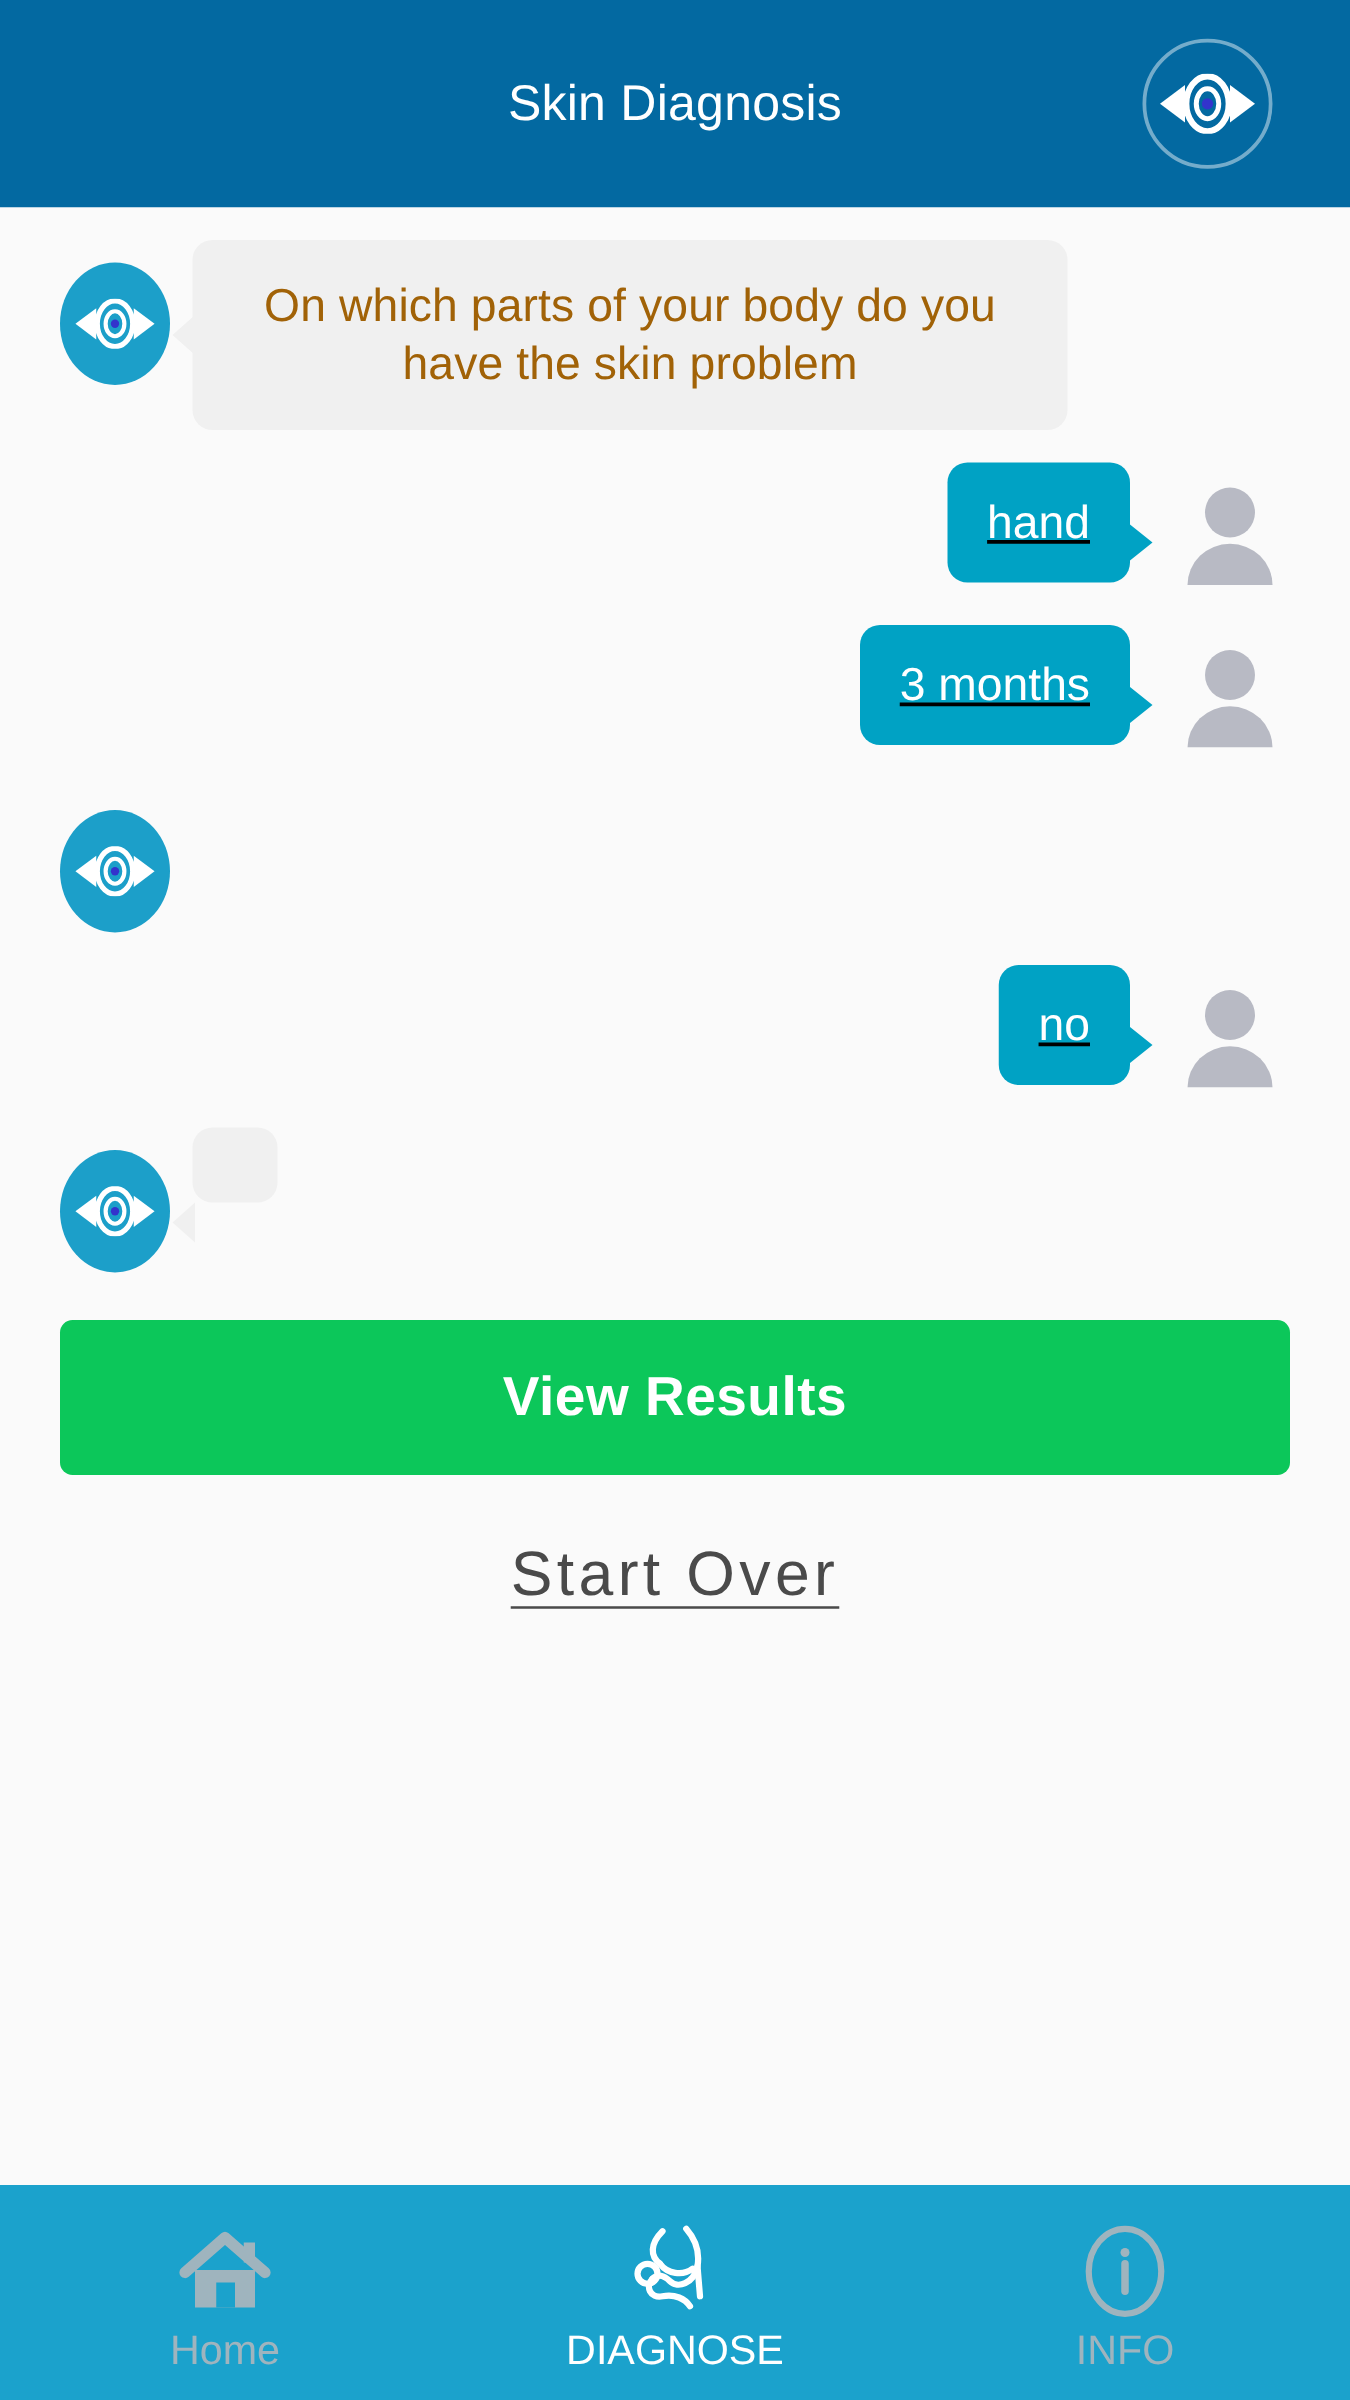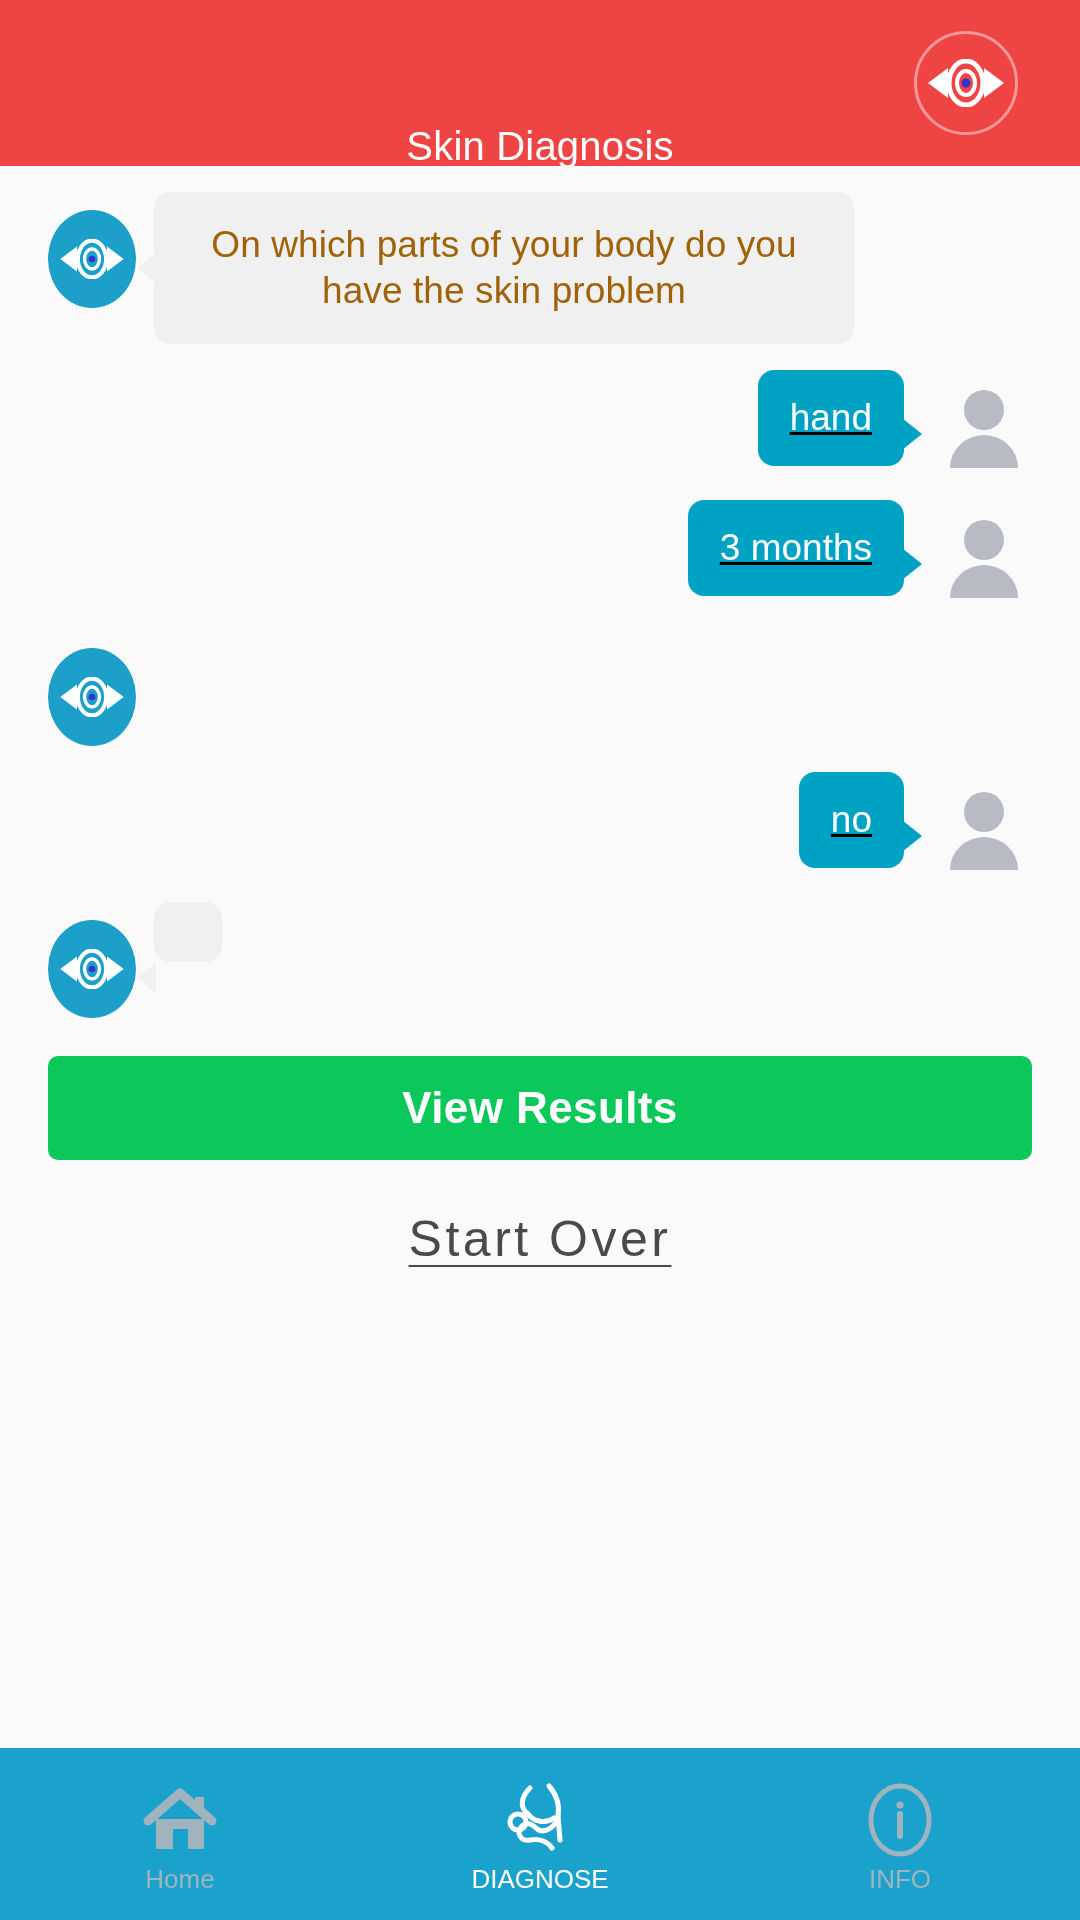--- a/index.html
+++ b/index.html
@@ -12,24 +12,24 @@
   .phone {
     position:relative;
     width:1080px; height:1920px;
     display:flex; flex-direction:column;
     background:#fafafa;
   }
 
   
   .header {
     height:166px;
-    background:#ef4444;
+    background:#0369a1;
     flex:0 0 166px;
     position:relative;
-    display:flex; align-items:flex-end; justify-content:center;
+    display:flex; align-items:center; justify-content:center;
   }
   .header-title {
     color:#ffffff;
     font-size:40px;
     font-weight:400;
     letter-spacing:0.2px;
     line-height:1;
   }
   .header-logo {
     position:absolute;
@@ -128,21 +128,21 @@
   }
 
   
   .b-h1 { max-width:700px; }
 
   
   .actions { padding:0 48px; margin-top:38px; }
   .view-results {
     display:block;
     width:100%;
-    height:104px;
+    height:124px;
     background:#0CC75A;
     border:none;
     border-radius:10px;
     color:#ffffff;
     font-size:44px;
     font-weight:700;
     font-family:"Liberation Sans", sans-serif;
     letter-spacing:0.4px;
     cursor:pointer;
   }
@@ -172,21 +172,21 @@
   }
   .nav-item {
     flex:1 1 33.33%;
     display:flex; flex-direction:column;
     align-items:center; justify-content:center;
     gap:8px;
     cursor:pointer;
     padding-top:6px;
   }
   .nav-label {
-    font-size:26px;
+    font-size:33px;
     line-height:1;
   }
   .nav-item.inactive .nav-label { color:#9FB4BE; }
   .nav-item.active .nav-label { color:#ffffff; }
   .nav-icon { height:76px; display:flex; align-items:center; justify-content:center; }
 </style>
 </head>
 <body>
 
 <div class="phone">

